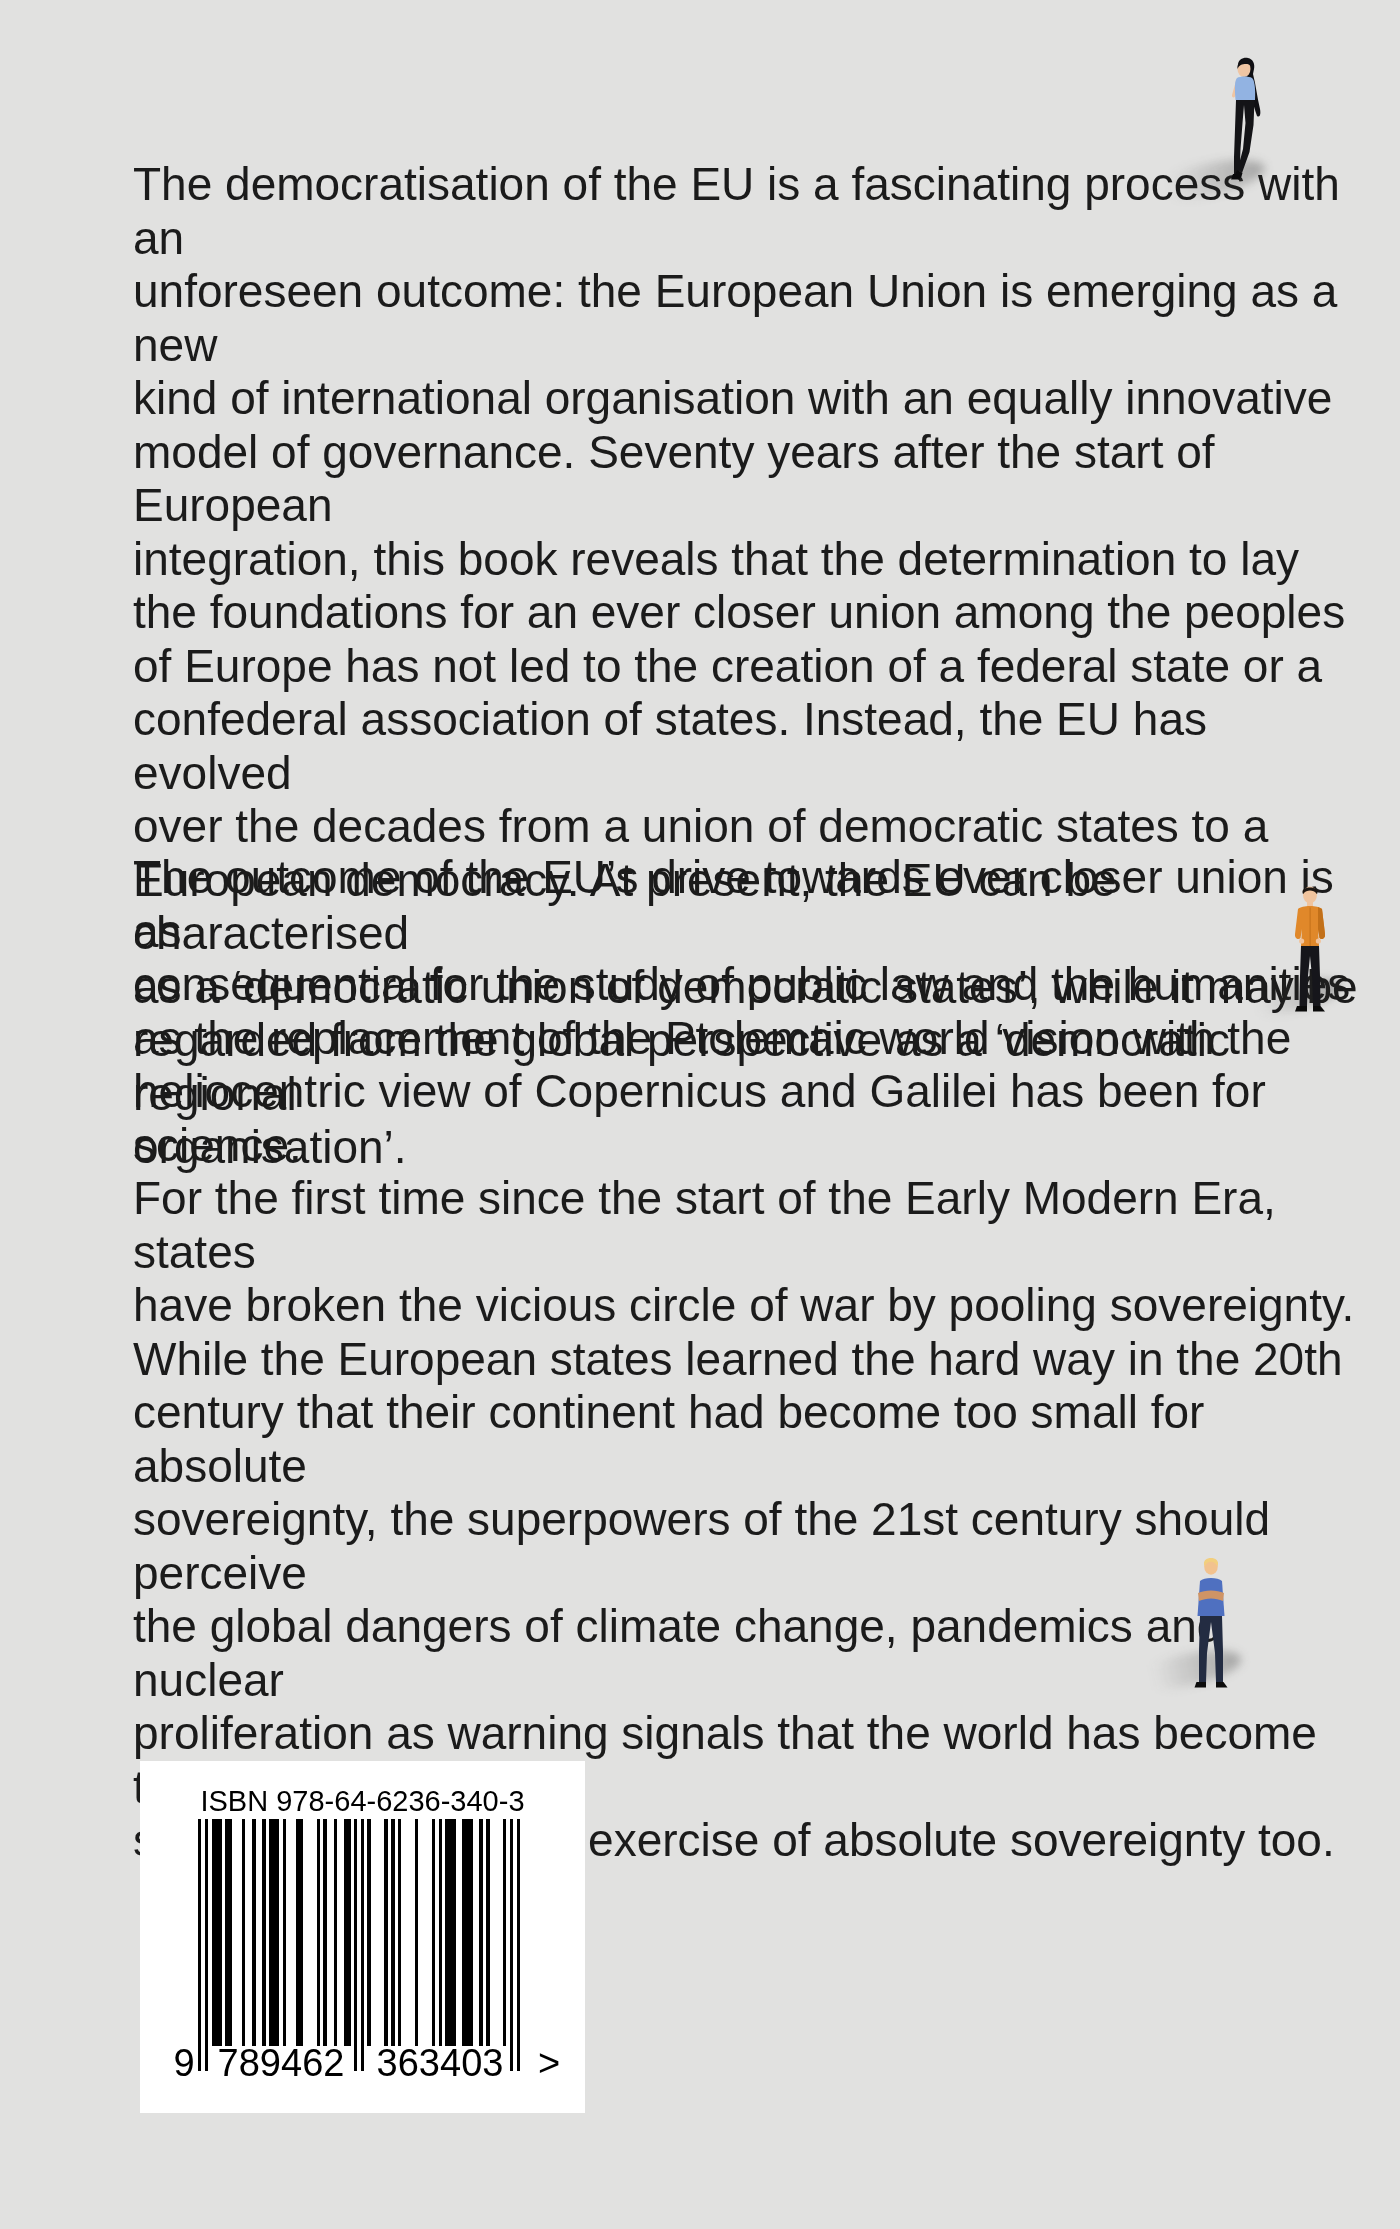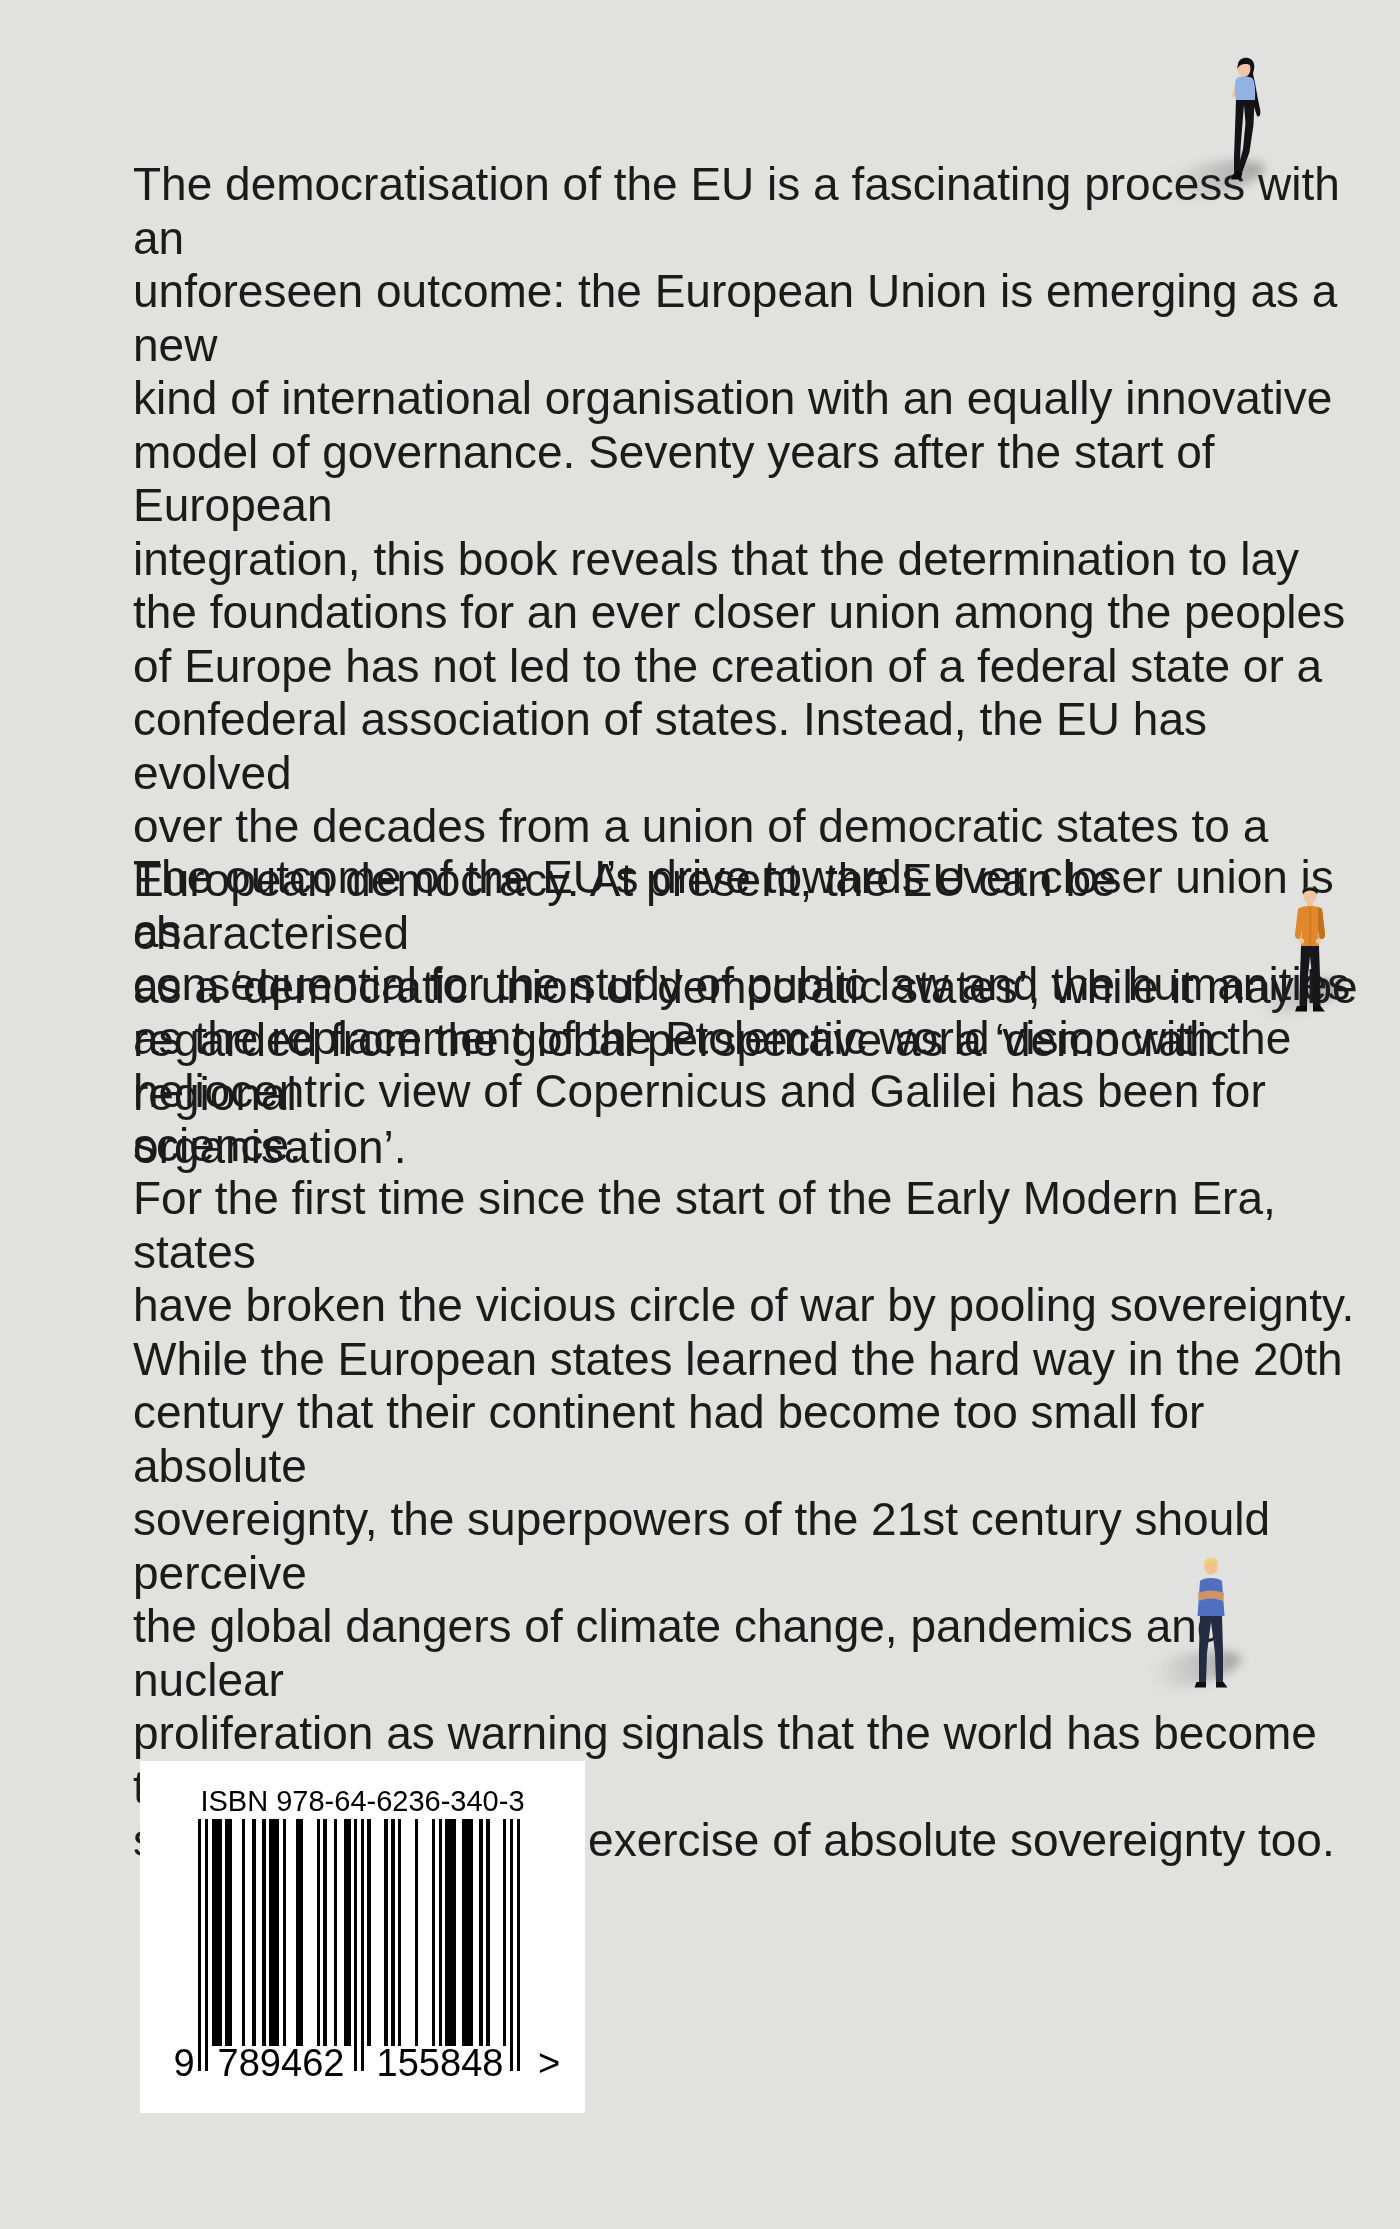--- a/index.html
+++ b/index.html
@@ -170,17 +170,17 @@
         <rect x="247.43" y="0" width="10.17" height="227" fill="#000"></rect>
         <rect x="264.38" y="0" width="10.17" height="227" fill="#000"></rect>
         <rect x="281.33" y="0" width="3.39" height="227" fill="#000"></rect>
         <rect x="288.11" y="0" width="3.39" height="227" fill="#000"></rect>
         <rect x="305.05" y="0" width="3.39" height="227" fill="#000"></rect>
         <rect x="311.83" y="0" width="3.39" height="252" fill="#000"></rect>
         <rect x="318.61" y="0" width="3.39" height="252" fill="#000"></rect>
       </svg>
     <span class="bc-digit bc-lead">9</span>
     <span class="bc-digit bc-left">789462</span>
-    <span class="bc-digit bc-right">155848</span>
+    <span class="bc-digit bc-right">363403</span>
     <span class="bc-digit bc-arrow">&gt;</span>
   </div>
 
 </div>
 
 </body></html>

